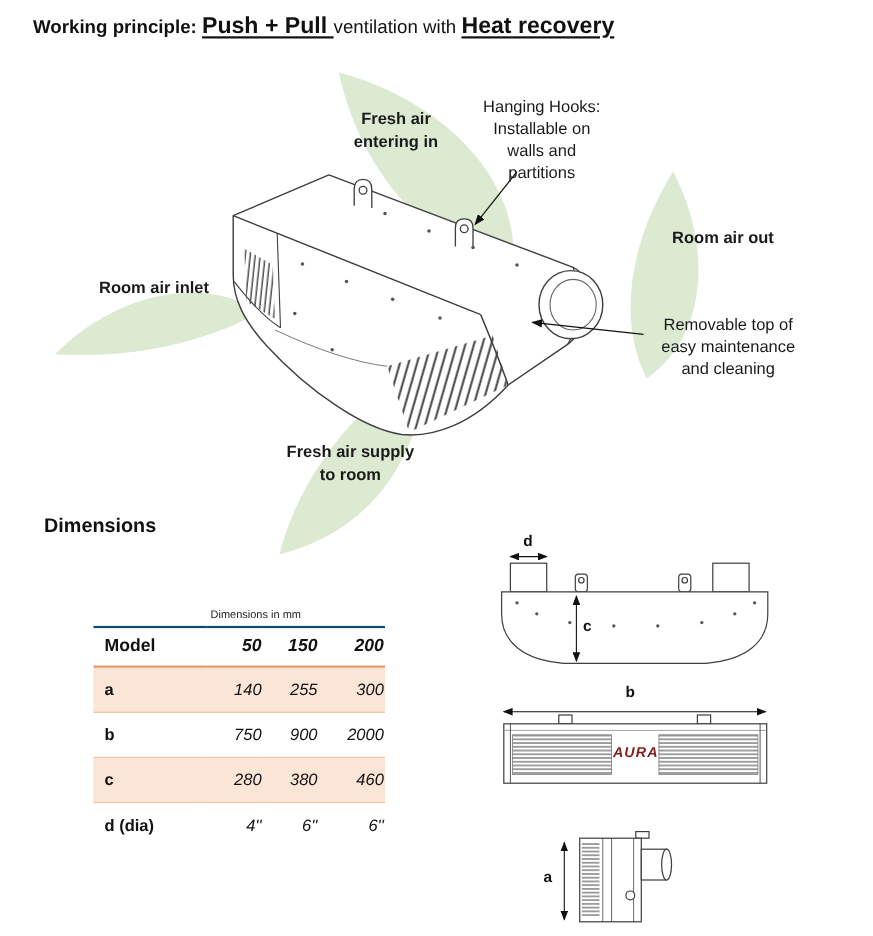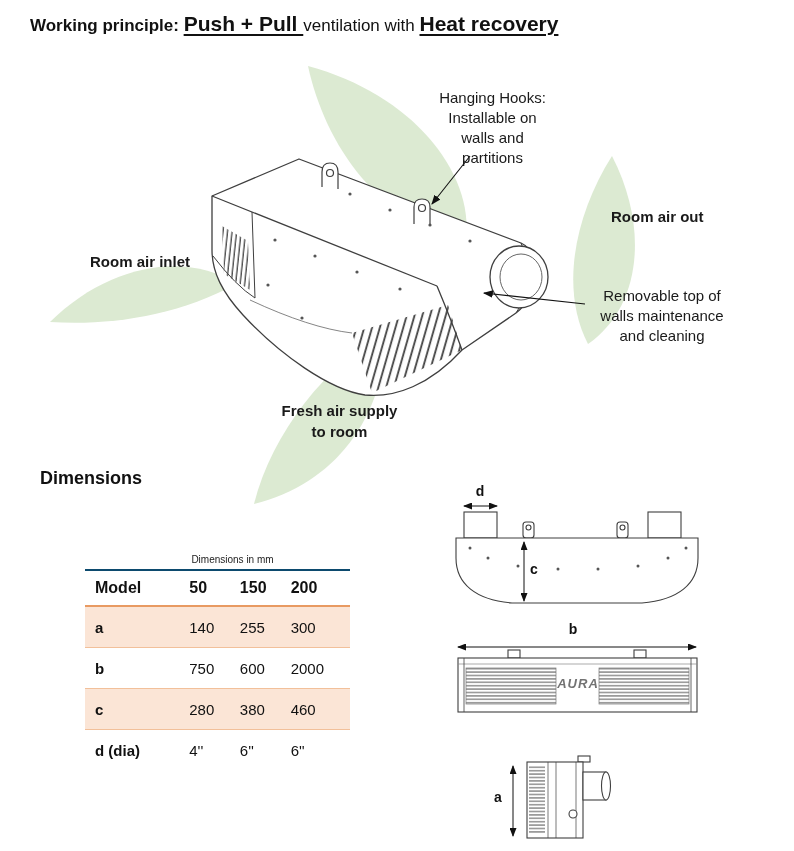--- a/index.html
+++ b/index.html
@@ -20,25 +20,25 @@
   .dim-table{position:absolute;left:85px;top:554px;width:265px;}
   .dim-table .caption{font-size:10px;color:#222;text-align:center;padding-left:30px;
                       margin-bottom:4px;}
   .dim-table table{width:100%;border-collapse:collapse;border-top:2px solid #0c4a6e;}
   .dim-table th{height:32px;font-size:16px;font-weight:bold;border-bottom:2px solid #e89a62;}
   .dim-table td{height:38px;font-size:15px;border-bottom:1px solid #f2c09a;}
   .dim-table tbody tr:last-child td{border-bottom:none;}
   .dim-table tr.shade{background:#fbe5d6;}
   .col-label{text-align:left;padding-left:10px;width:99px;}
   .dim-table td.col-label{font-weight:bold;}
-  .col-val{text-align:left;width:52px;}
+  .col-val{text-align:right;width:52px;font-style:italic;}
   .col-val.wide{width:62px;}
   .dim-letter{position:absolute;font-size:14px;font-weight:bold;color:#111;}
   .aura-logo{position:absolute;left:551px;top:676px;width:54px;text-align:center;
-             color:#737373;font-weight:bold;font-style:italic;font-size:13px;
+             color:#7f1d1d;font-weight:bold;font-style:italic;font-size:13px;
              letter-spacing:1px;}
 </style>
 </head>
 <body>
 
 <div class="page">
 
   <div class="title">
     <span class="t-reg">Working principle: </span><span class="t-big">Push + Pull </span><span class="t-mid">ventilation with </span><span class="t-big">Heat recovery</span>
   </div>
@@ -103,30 +103,32 @@
       <circle cx="228" cy="225" r="1.6"></circle>
         <circle cx="262" cy="258" r="1.6"></circle>
     </g>
 
     <g stroke="#111" stroke-width="1.1" fill="none">
       <path d="M430,96 L392,144" marker-end="url(#ah)"></path>
       <path d="M545,244 L444,233" marker-end="url(#ah)"></path>
     </g>
   </svg>
 
+  <div class="lbl bold" style="left:300px;top:98px;width:120px;">Fresh air
+entering in</div>
   <div class="lbl" style="left:420px;top:88px;width:145px;">Hanging Hooks:
 Installable on
 walls and
 partitions</div>
   <div class="lbl bold nowrap" style="left:575px;top:206px;margin-left:36px;">Room air out</div>
   <div class="lbl bold nowrap" style="left:90px;top:251px;">Room air inlet</div>
   <div class="lbl" style="left:583px;top:286px;width:158px;">Removable top of
-walls maintenance
+easy maintenance
 and cleaning</div>
-  <div class="lbl bold" style="left:272px;top:400px;width:135px;text-align:center;">Fresh air supply
+  <div class="lbl bold" style="left:251px;top:400px;width:135px;text-align:center;">Fresh air supply
 to room</div>
 
   <div class="h2">Dimensions</div>
 
   <div class="dim-table">
     <div class="caption">Dimensions in mm</div>
     <table>
       <thead>
         <tr>
           <th class="col-label">Model</th>
@@ -138,21 +140,21 @@
       <tbody>
         <tr class="shade">
           <td class="col-label">a</td>
           <td class="col-val">140</td>
           <td class="col-val">255</td>
           <td class="col-val wide">300</td>
         </tr>
         <tr>
           <td class="col-label">b</td>
           <td class="col-val">750</td>
-          <td class="col-val">600</td>
+          <td class="col-val">900</td>
           <td class="col-val wide">2000</td>
         </tr>
         <tr class="shade">
           <td class="col-label">c</td>
           <td class="col-val">280</td>
           <td class="col-val">380</td>
           <td class="col-val wide">460</td>
         </tr>
         <tr>
           <td class="col-label">d (dia)</td>

